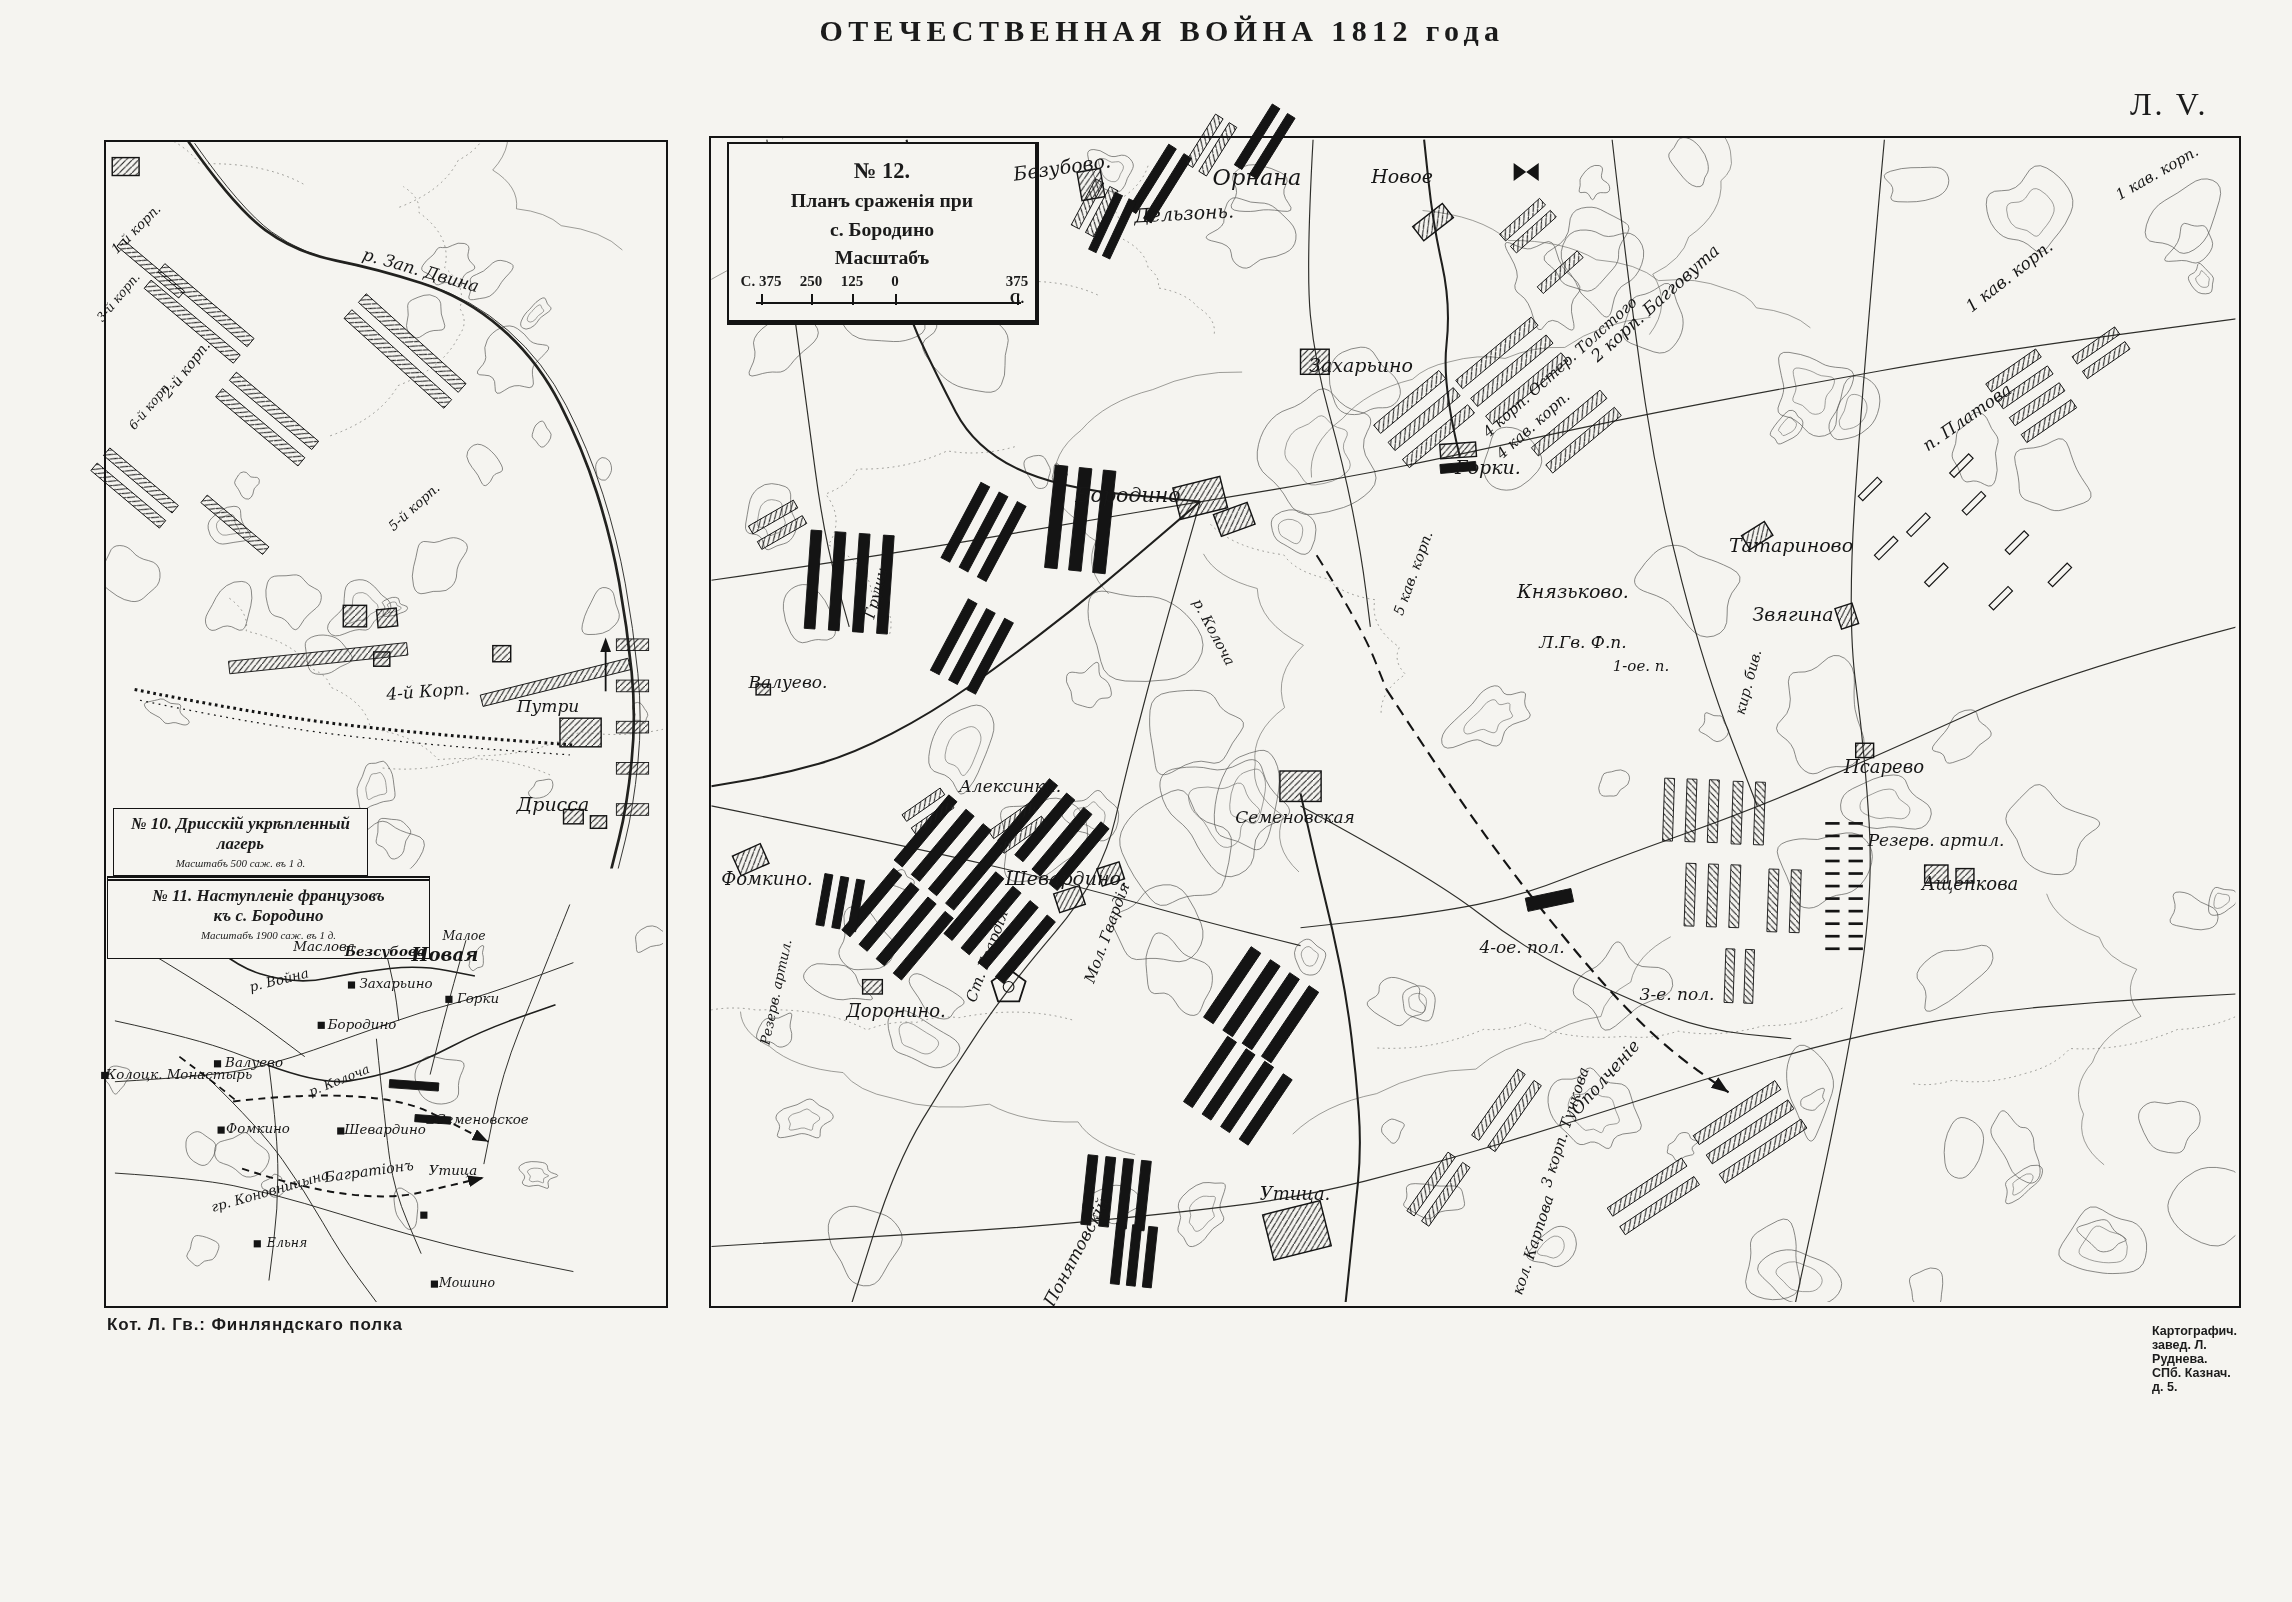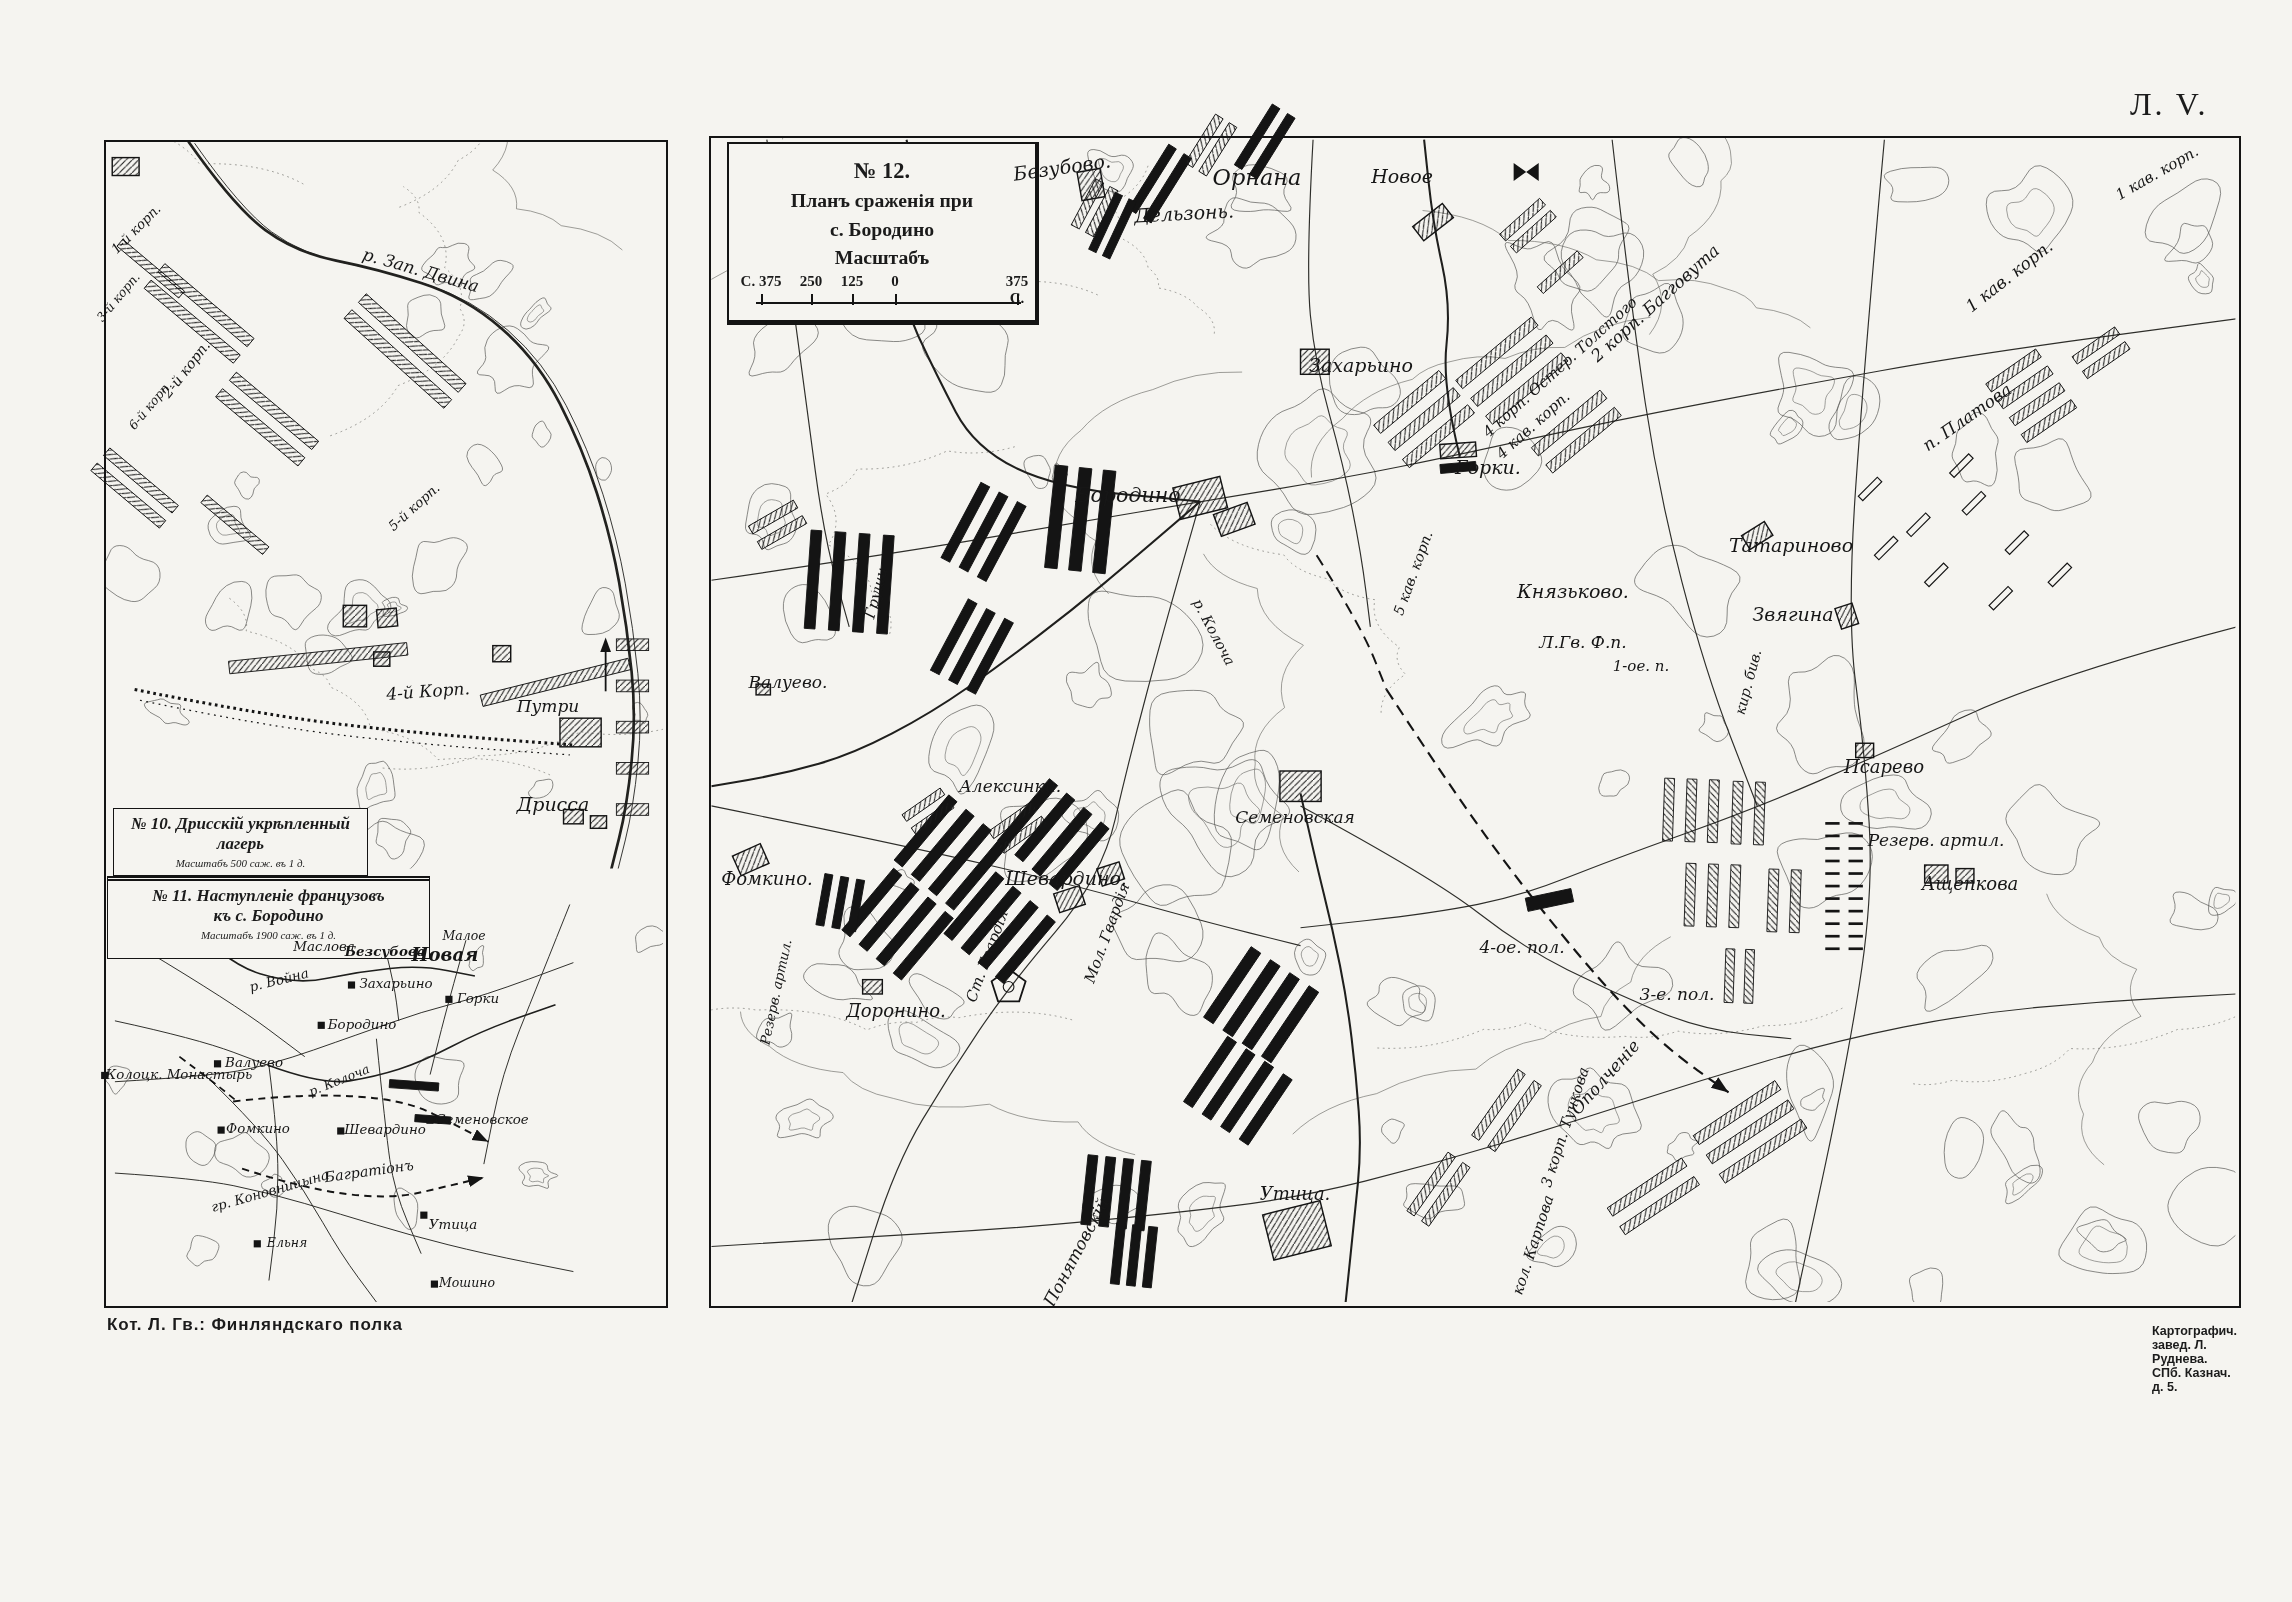--- a/index.html
+++ b/index.html
@@ -574,20 +574,21 @@
         <rect x="-4" y="-4" width="8" height="8" fill="#141414" transform="translate(479.8,1251)"></rect>
         <rect x="-4" y="-4" width="8" height="8" fill="#141414" transform="translate(473,1357)"></rect>
         <rect x="-4" y="-4" width="8" height="8" fill="#141414" transform="translate(287,1389)"></rect>
         <rect x="-4" y="-4" width="8" height="8" fill="#141414" transform="translate(484.8,1434)"></rect>
       </g>
     </svg>
 
   <div class="abs frame" id="left-frame"></div>
   <div class="abs frame" id="main-frame"></div>
 
+  <div class="abs" id="map-title">ОТЕЧЕСТВЕННАЯ ВОЙНА 1812 года</div>
   <div class="abs" id="plate-label">Л. V.</div>
 
   <div class="abs legendbox" id="legend12">
     <div class="l1">№ 12.</div>
     <div class="l2">Планъ сраженія при</div>
     <div class="l3">с. Бородино</div>
     <div class="l4">Масштабъ</div>
     <div id="scalebar">
         <div class="base"></div>
         <div class="num" style="left: 27px;">С. 375</div>
@@ -675,21 +676,21 @@
       <div class="lbl" style="left: 279px; top: 980px; font-size: 13.4px; transform: translate(-50%, -50%) rotate(-14deg);">р. Война</div>
       <div class="lbl" style="left: 362px; top: 1024px; font-size: 13.4px; transform: translate(-50%, -50%) rotate(0deg);">Бородино</div>
       <div class="lbl" style="left: 254px; top: 1062px; font-size: 13.4px; transform: translate(-50%, -50%) rotate(0deg);">Валуево</div>
       <div class="lbl" style="left: 179px; top: 1074px; font-size: 13.4px; transform: translate(-50%, -50%) rotate(0deg);">Колоцк. Монастырь</div>
       <div class="lbl" style="left: 339px; top: 1080px; font-size: 12.5px; transform: translate(-50%, -50%) rotate(-22deg);">р. Колоча</div>
       <div class="lbl" style="left: 258px; top: 1128px; font-size: 13.4px; transform: translate(-50%, -50%) rotate(0deg);">Фомкино</div>
       <div class="lbl" style="left: 385px; top: 1129px; font-size: 13.4px; transform: translate(-50%, -50%) rotate(0deg); text-align: center;">Шевардино</div>
       <div class="lbl" style="left: 482px; top: 1119px; font-size: 13.4px; transform: translate(-50%, -50%) rotate(0deg);">Семеновское</div>
       <div class="lbl" style="left: 369px; top: 1171px; font-size: 14.3px; transform: translate(-50%, -50%) rotate(-8deg);">Багратіонъ</div>
       <div class="lbl" style="left: 270px; top: 1191px; font-size: 13.4px; transform: translate(-50%, -50%) rotate(-16deg);">гр. Коновницына</div>
-      <div class="lbl" style="left: 453px; top: 1224px; font-size: 13.4px; transform: translate(-50%, -50%) rotate(0deg);">Утица</div>
+      <div class="lbl" style="left: 453px; top: 1170px; font-size: 13.4px; transform: translate(-50%, -50%) rotate(0deg);">Утица</div>
       <div class="lbl" style="left: 287px; top: 1242px; font-size: 12.5px; transform: translate(-50%, -50%) rotate(0deg);">Ельня</div>
       <div class="lbl" style="left: 467px; top: 1282px; font-size: 12.5px; transform: translate(-50%, -50%) rotate(0deg);">Мошино</div>
     </div>
 
   <div class="abs caption" id="cap-left">Кот. Л. Гв.: Финляндскаго полка</div>
   <div class="abs caption" id="cap-right">Картографич. завед. Л. Руднева. СПб. Казнач. д. 5.</div>
 </div>
 
 
 </body></html>

